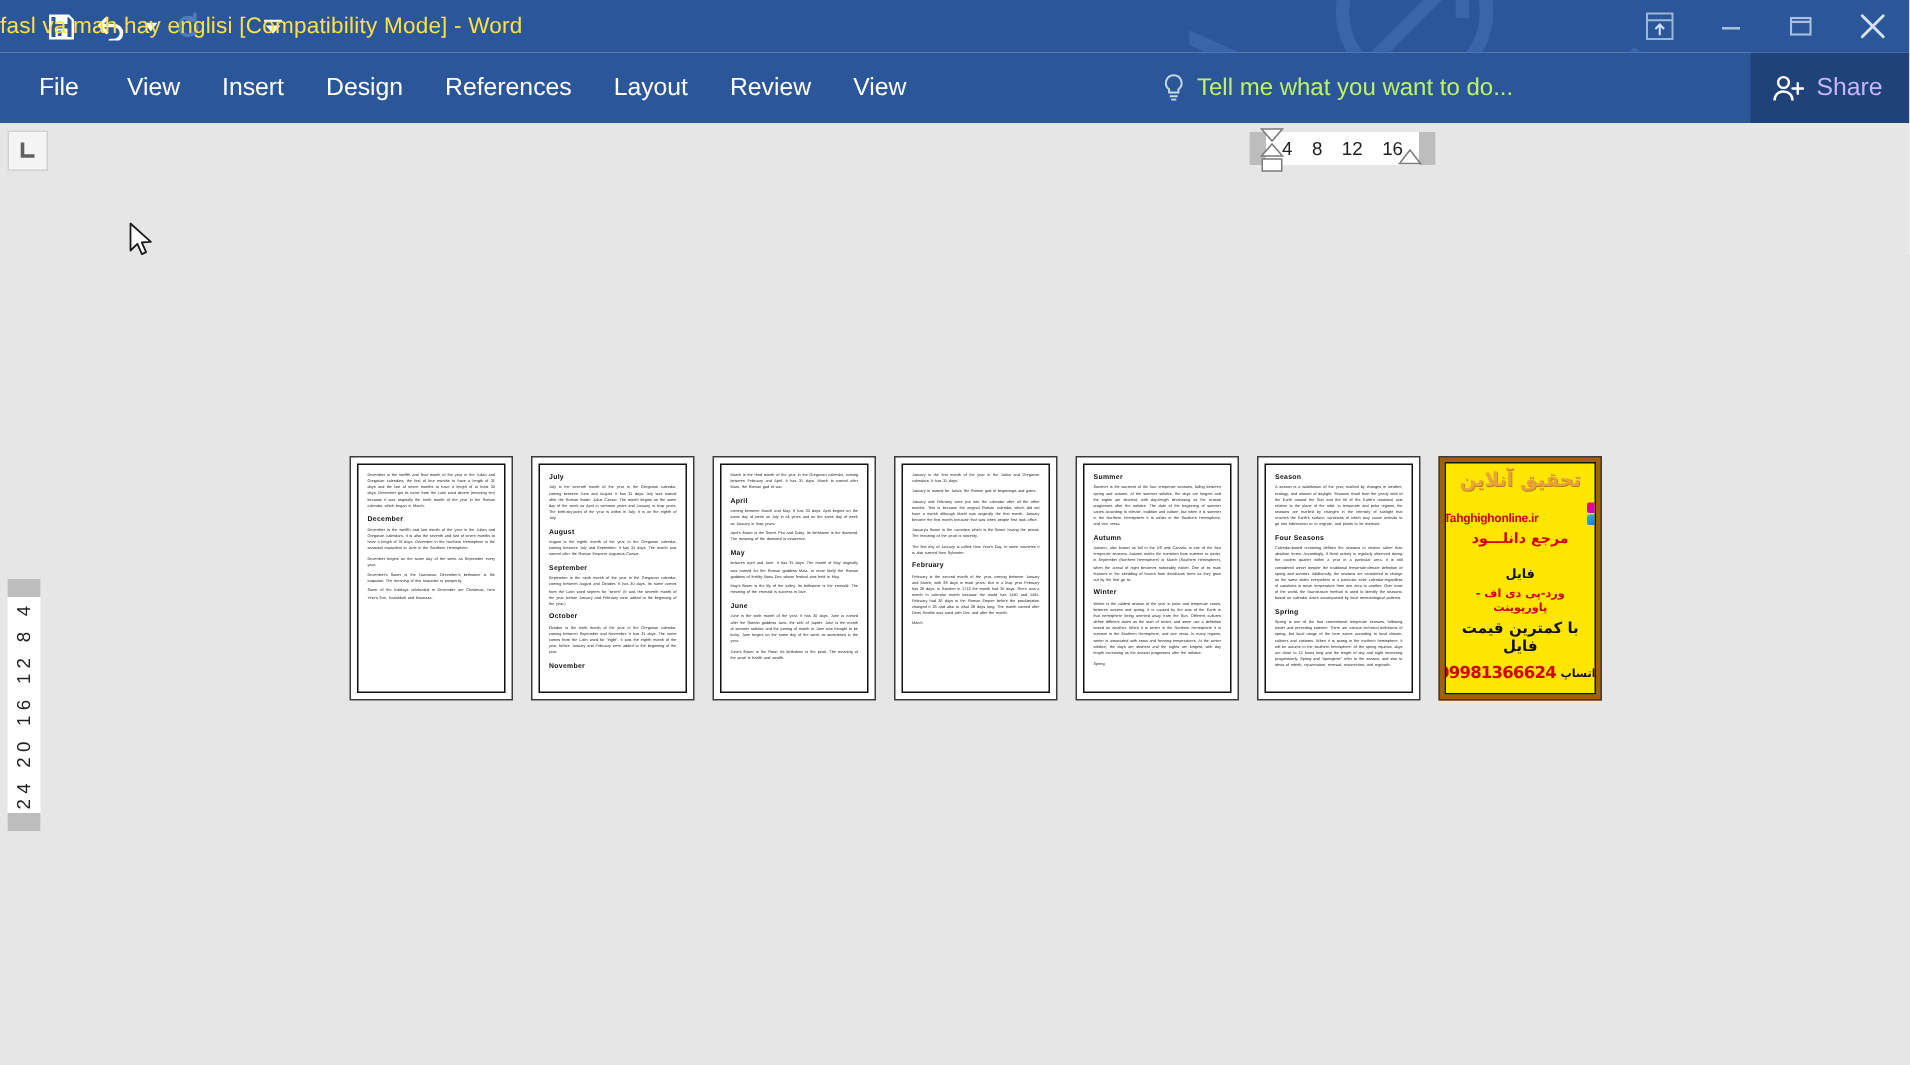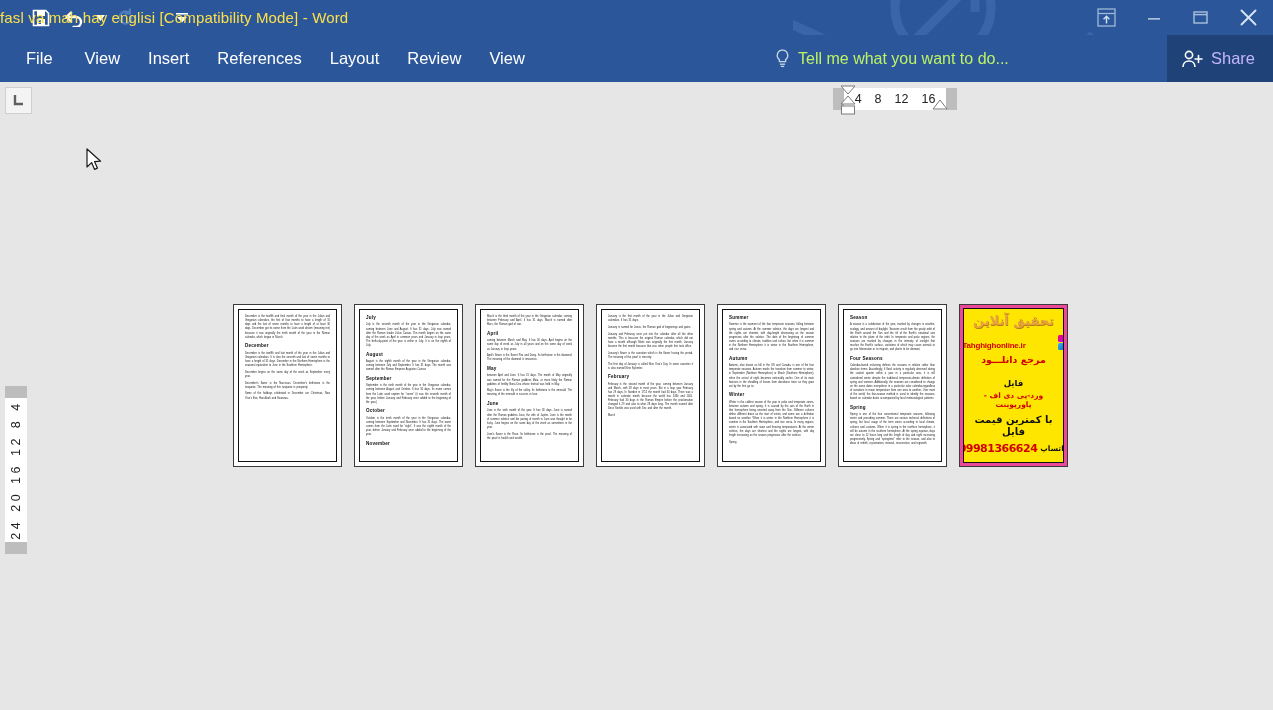--- a/index.html
+++ b/index.html
@@ -223,21 +223,21 @@
   .pg-p {
     font-size: 2.55px;
     line-height: 1.62;
     color: #1a1a1a;
     margin: 0 0 2.6px 0;
     text-align: justify;
     word-spacing: 0.4px;
   }
 
   
-  .page.ad { padding: 3px; background:#ec4899; }
+  .page.ad { padding: 3px; background:#a16207; }
   .ad-inner {
     width: 100%; height: 100%;
     border: 1px solid #111;
     box-sizing: border-box;
     background: #ffe600;
     display: flex;
     flex-direction: column;
     align-items: center;
     justify-content: flex-start;
     padding: 4px 2px 2px 2px;
@@ -393,20 +393,21 @@
         </svg>
       </div>
     </div>
   </div>
 
   <div class="ribbonbar">
     <div class="tabs">
       <div class="tab file">File</div>
       <div class="tab">View</div>
       <div class="tab">Insert</div>
+      <div class="tab">Design</div>
       <div class="tab">References</div>
       <div class="tab">Layout</div>
       <div class="tab">Review</div>
       <div class="tab">View</div>
     </div>
 
     <div class="tellme">
       <svg width="15" height="20" viewBox="0 0 15 20">
         <path d="M7.5 1.2a5.2 5.2 0 0 0-3.1 9.4v2.1h6.2v-2.1A5.2 5.2 0 0 0 7.5 1.2z" fill="none" stroke="#c9d6e8" stroke-width="1.3"></path>
         <line x1="4.9" y1="15.2" x2="10.1" y2="15.2" stroke="#c9d6e8" stroke-width="1.3"></line>

